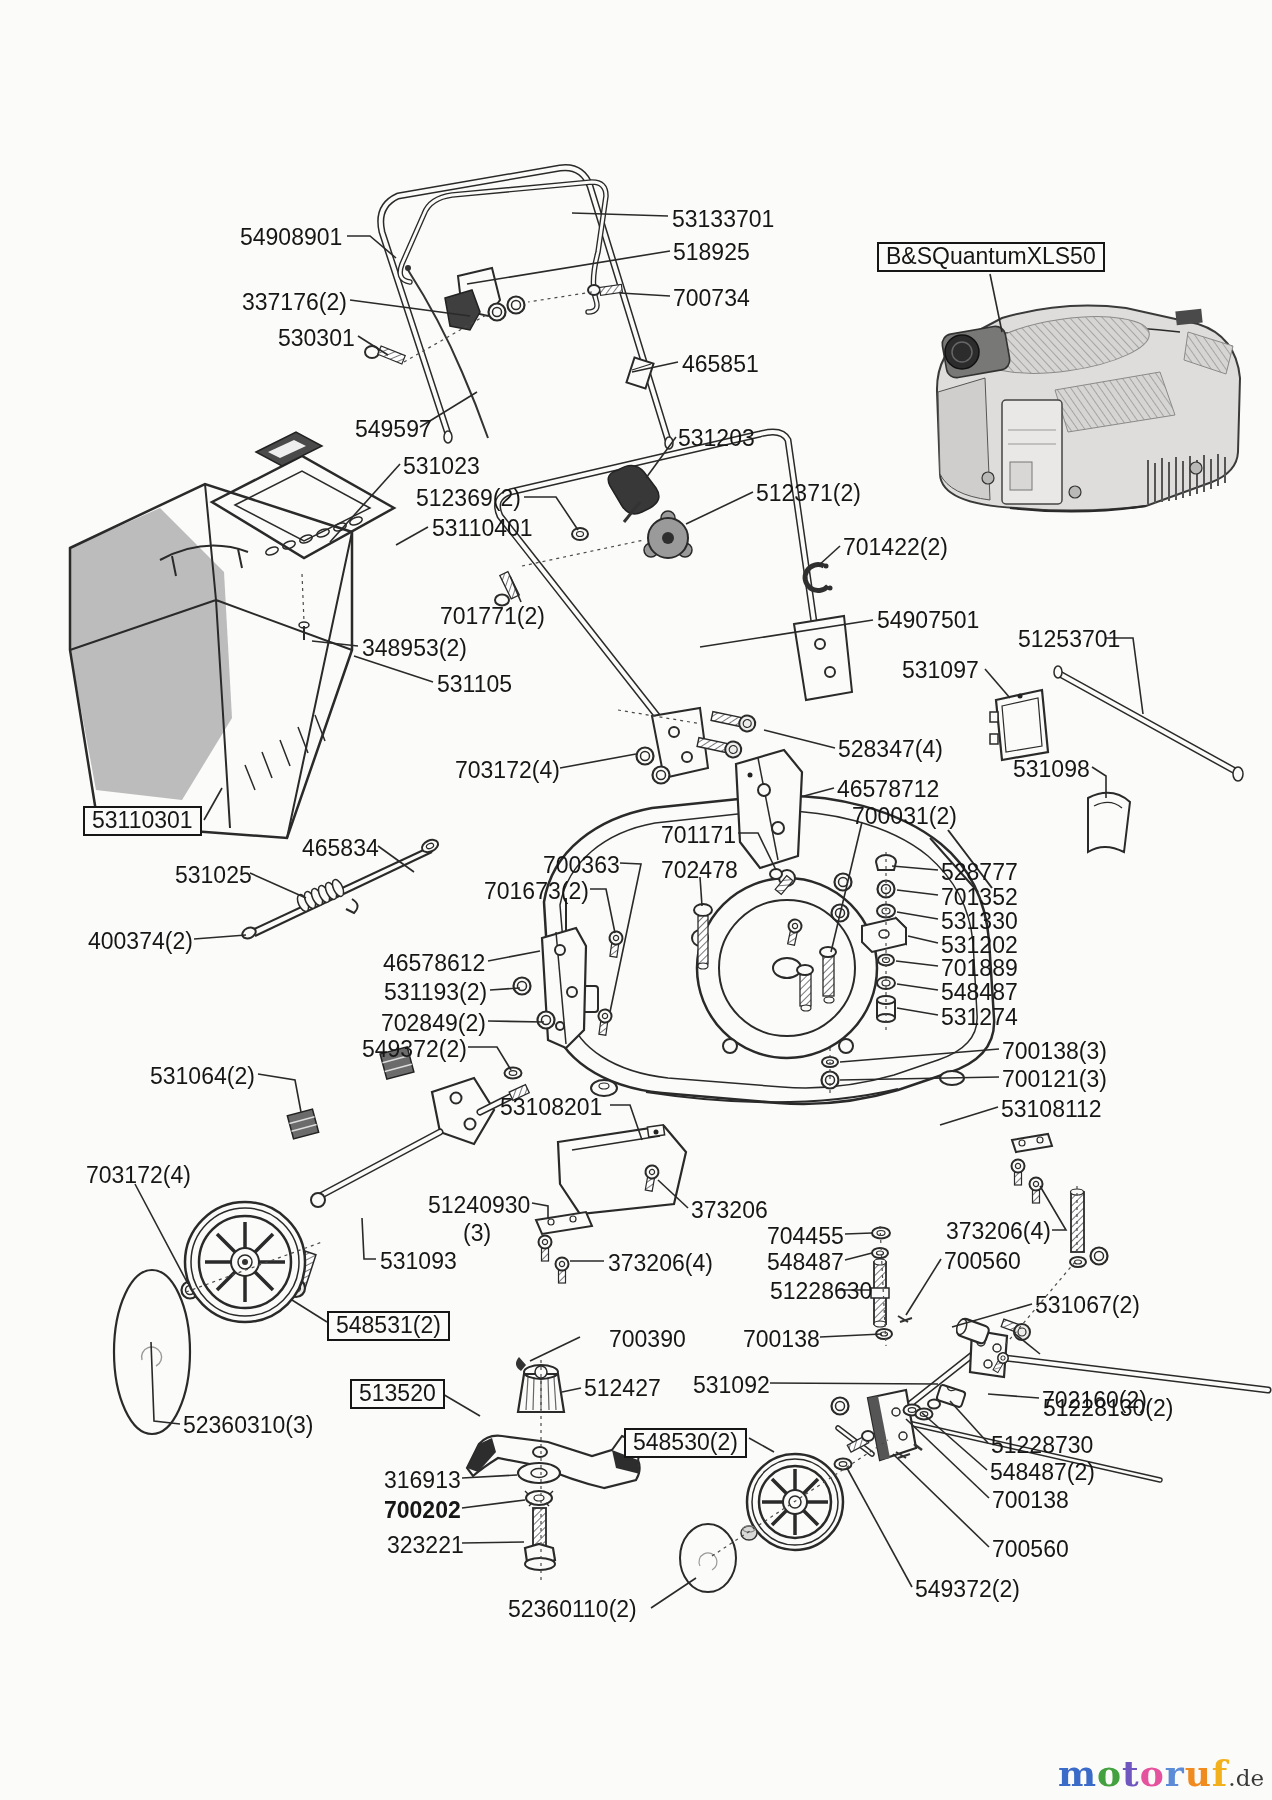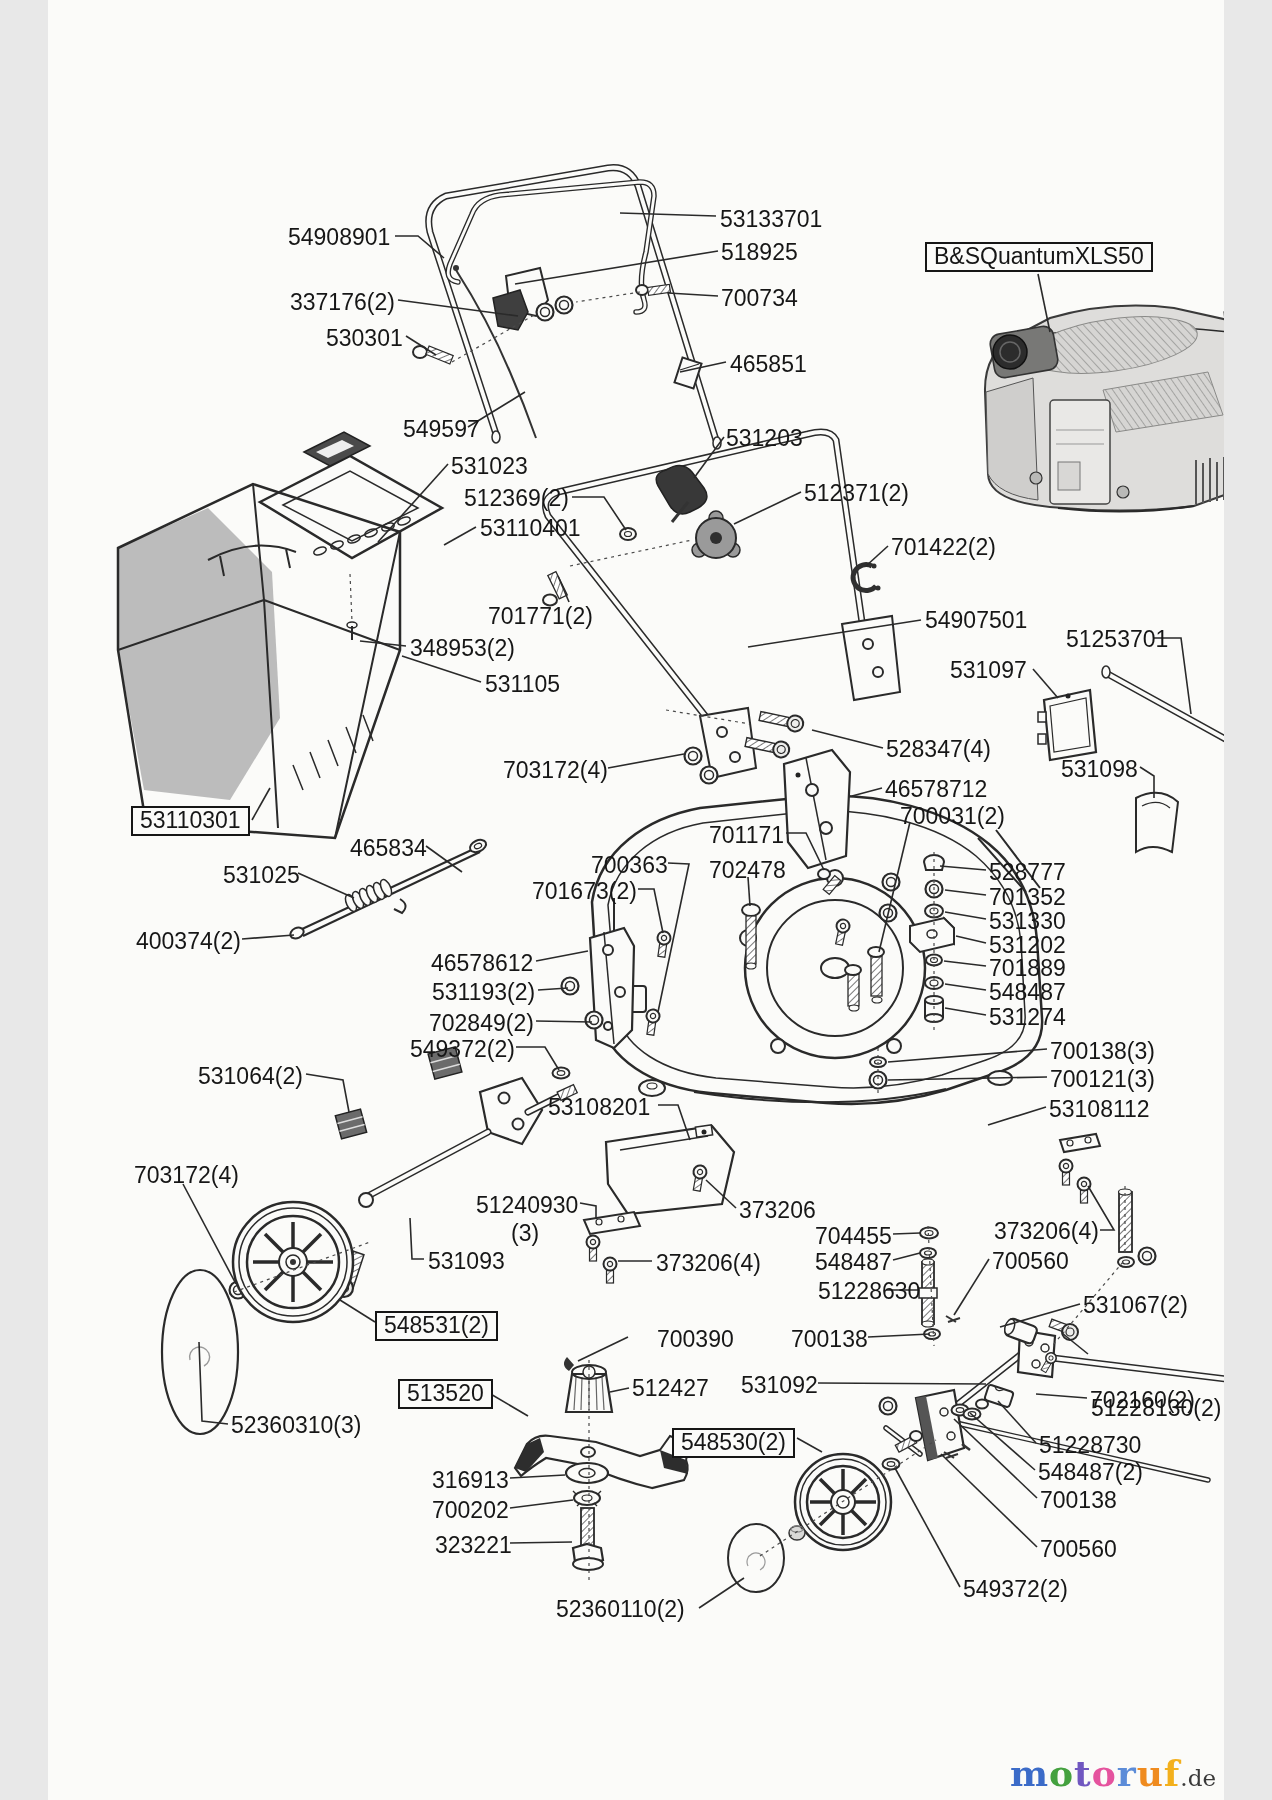--- a/index.html
+++ b/index.html
@@ -1,17 +1,17 @@
 <!DOCTYPE html>
 <html><head>
 <meta charset="utf-8">
 <style>
   html,body{margin:0;padding:0;}
   body{background:#e8e8e8;font-family:"Liberation Sans",sans-serif;}
-  .page{position:relative;width:1176px;height:1800px;background:#fbfbf9;overflow:hidden;margin:0 auto;}
+  .page{position:relative;width:1272px;height:1800px;background:#fbfbf9;overflow:hidden;margin:0 auto;}
   .art{position:absolute;left:0;top:0;}
   .labels-layer{position:absolute;left:0;top:0;width:100%;height:100%;}
   .part-label{position:absolute;font-family:"Liberation Sans",sans-serif;font-size:23px;line-height:1.05;
     color:#161616;white-space:nowrap;letter-spacing:0px;}
   .part-label.boxed{border:2px solid #161616;padding:0 7px 2px 7px;background:#fbfbf9;}
   #leaders polyline{fill:none;stroke:#2a2a2a;stroke-width:1.6;}
   .dash{stroke:#4a4a4a;stroke-width:1.2;stroke-dasharray:3 4;fill:none;}
   .to{fill:none;stroke:#2a2a2a;stroke-width:7;stroke-linejoin:round;stroke-linecap:round;}
   .ti{fill:none;stroke:#fbfbf9;stroke-width:4;stroke-linejoin:round;stroke-linecap:round;}
   .to2{fill:none;stroke:#2a2a2a;stroke-width:5.5;stroke-linejoin:round;stroke-linecap:round;}
@@ -613,21 +613,21 @@
       <div class="part-label" style="left: 1043px; top: 1396px;">51228130(2)</div>
       <div class="part-label boxed" style="left: 350px; top: 1379px;">513520</div>
       <div class="part-label" style="left: 584px; top: 1376px;">512427</div>
       <div class="part-label" style="left: 693px; top: 1373px;">531092</div>
       <div class="part-label" style="left: 1042px; top: 1388px;">702160(2)</div>
       <div class="part-label" style="left: 183px; top: 1413px;">52360310(3)</div>
       <div class="part-label boxed" style="left: 624px; top: 1428px;">548530(2)</div>
       <div class="part-label" style="left: 991px; top: 1433px;">51228730</div>
       <div class="part-label" style="left: 384px; top: 1468px;">316913</div>
       <div class="part-label" style="left: 990px; top: 1460px;">548487(2)</div>
-      <div class="part-label" style="left: 384px; top: 1498px;">700202</div>
+      <div class="part-label" style="left: 384px; top: 1498px; font-weight: bold;">700202</div>
       <div class="part-label" style="left: 992px; top: 1488px;">700138</div>
       <div class="part-label" style="left: 387px; top: 1533px;">323221</div>
       <div class="part-label" style="left: 992px; top: 1537px;">700560</div>
       <div class="part-label" style="left: 915px; top: 1577px;">549372(2)</div>
       <div class="part-label" style="left: 508px; top: 1597px;">52360110(2)</div>
       <div class="part-label boxed" style="left: 877px; top: 242px;">B&amp;SQuantumXLS50</div>
     </div>
 
 <div class="logo">
   <span><span style="color: rgb(59, 107, 200);">m</span><span style="color: rgb(68, 161, 63);">o</span><span style="color: rgb(112, 87, 192);">t</span><span style="color: rgb(229, 83, 158);">o</span><span style="color: rgb(92, 140, 216);">r</span><span style="color: rgb(239, 139, 31);">u</span><span style="color: rgb(243, 176, 29);">f</span></span><span class="suffix" style="color: rgb(58, 58, 58);">.de</span>

